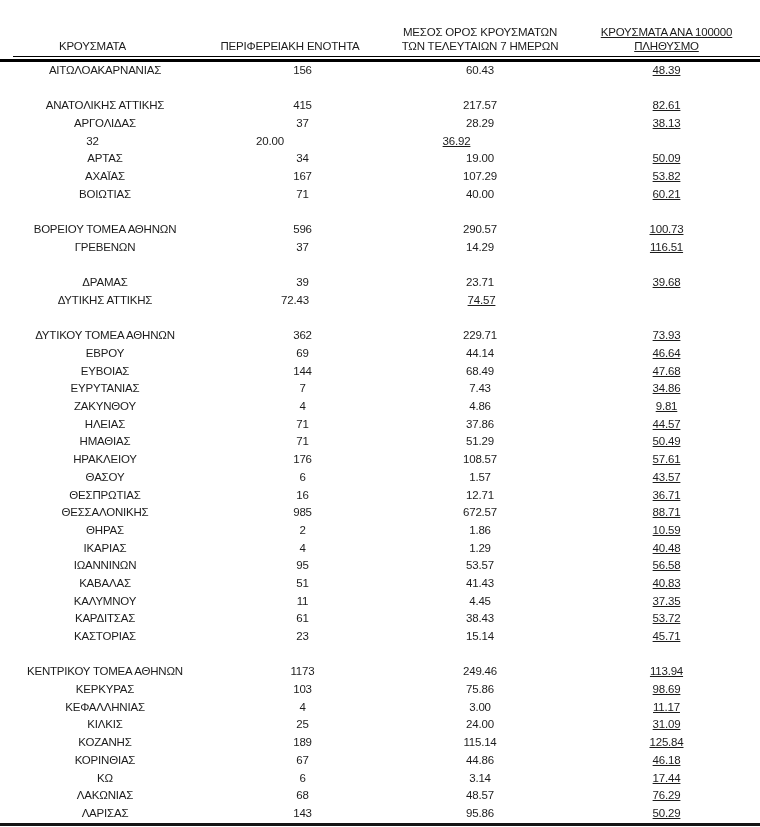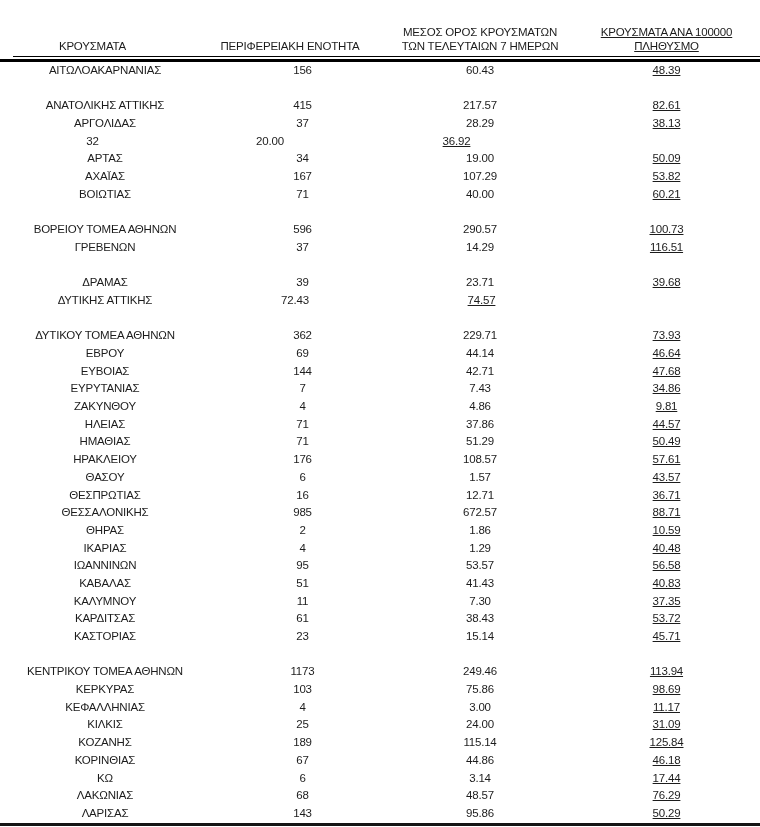--- a/index.html
+++ b/index.html
@@ -164,21 +164,21 @@
   <div class="row">
     <div class="cell c1">ΕΒΡΟΥ</div>
     <div class="cell c2">69</div>
     <div class="cell c3">44.14</div>
     <div class="cell c4">46.64</div>
   </div>
 
   <div class="row">
     <div class="cell c1">ΕΥΒΟΙΑΣ</div>
     <div class="cell c2">144</div>
-    <div class="cell c3">42.71</div>
+    <div class="cell c3">68.49</div>
     <div class="cell c4">47.68</div>
   </div>
 
   <div class="row">
     <div class="cell c1">ΕΥΡΥΤΑΝΙΑΣ</div>
     <div class="cell c2">7</div>
     <div class="cell c3">7.43</div>
     <div class="cell c4">34.86</div>
   </div>
 
@@ -255,21 +255,21 @@
   <div class="row">
     <div class="cell c1">ΚΑΒΑΛΑΣ</div>
     <div class="cell c2">51</div>
     <div class="cell c3">41.43</div>
     <div class="cell c4">40.83</div>
   </div>
 
   <div class="row">
     <div class="cell c1">ΚΑΛΥΜΝΟΥ</div>
     <div class="cell c2">11</div>
-    <div class="cell c3">7.30</div>
+    <div class="cell c3">4.45</div>
     <div class="cell c4">37.35</div>
   </div>
 
   <div class="row">
     <div class="cell c1">ΚΑΡΔΙΤΣΑΣ</div>
     <div class="cell c2">61</div>
     <div class="cell c3">38.43</div>
     <div class="cell c4">53.72</div>
   </div>
 

